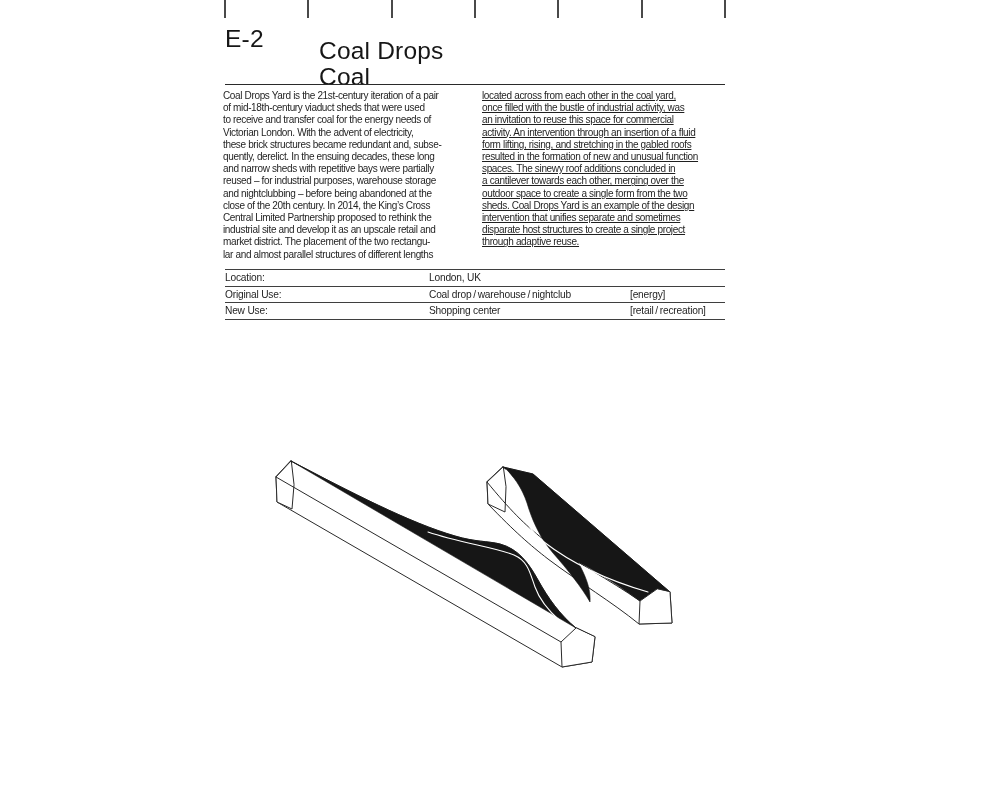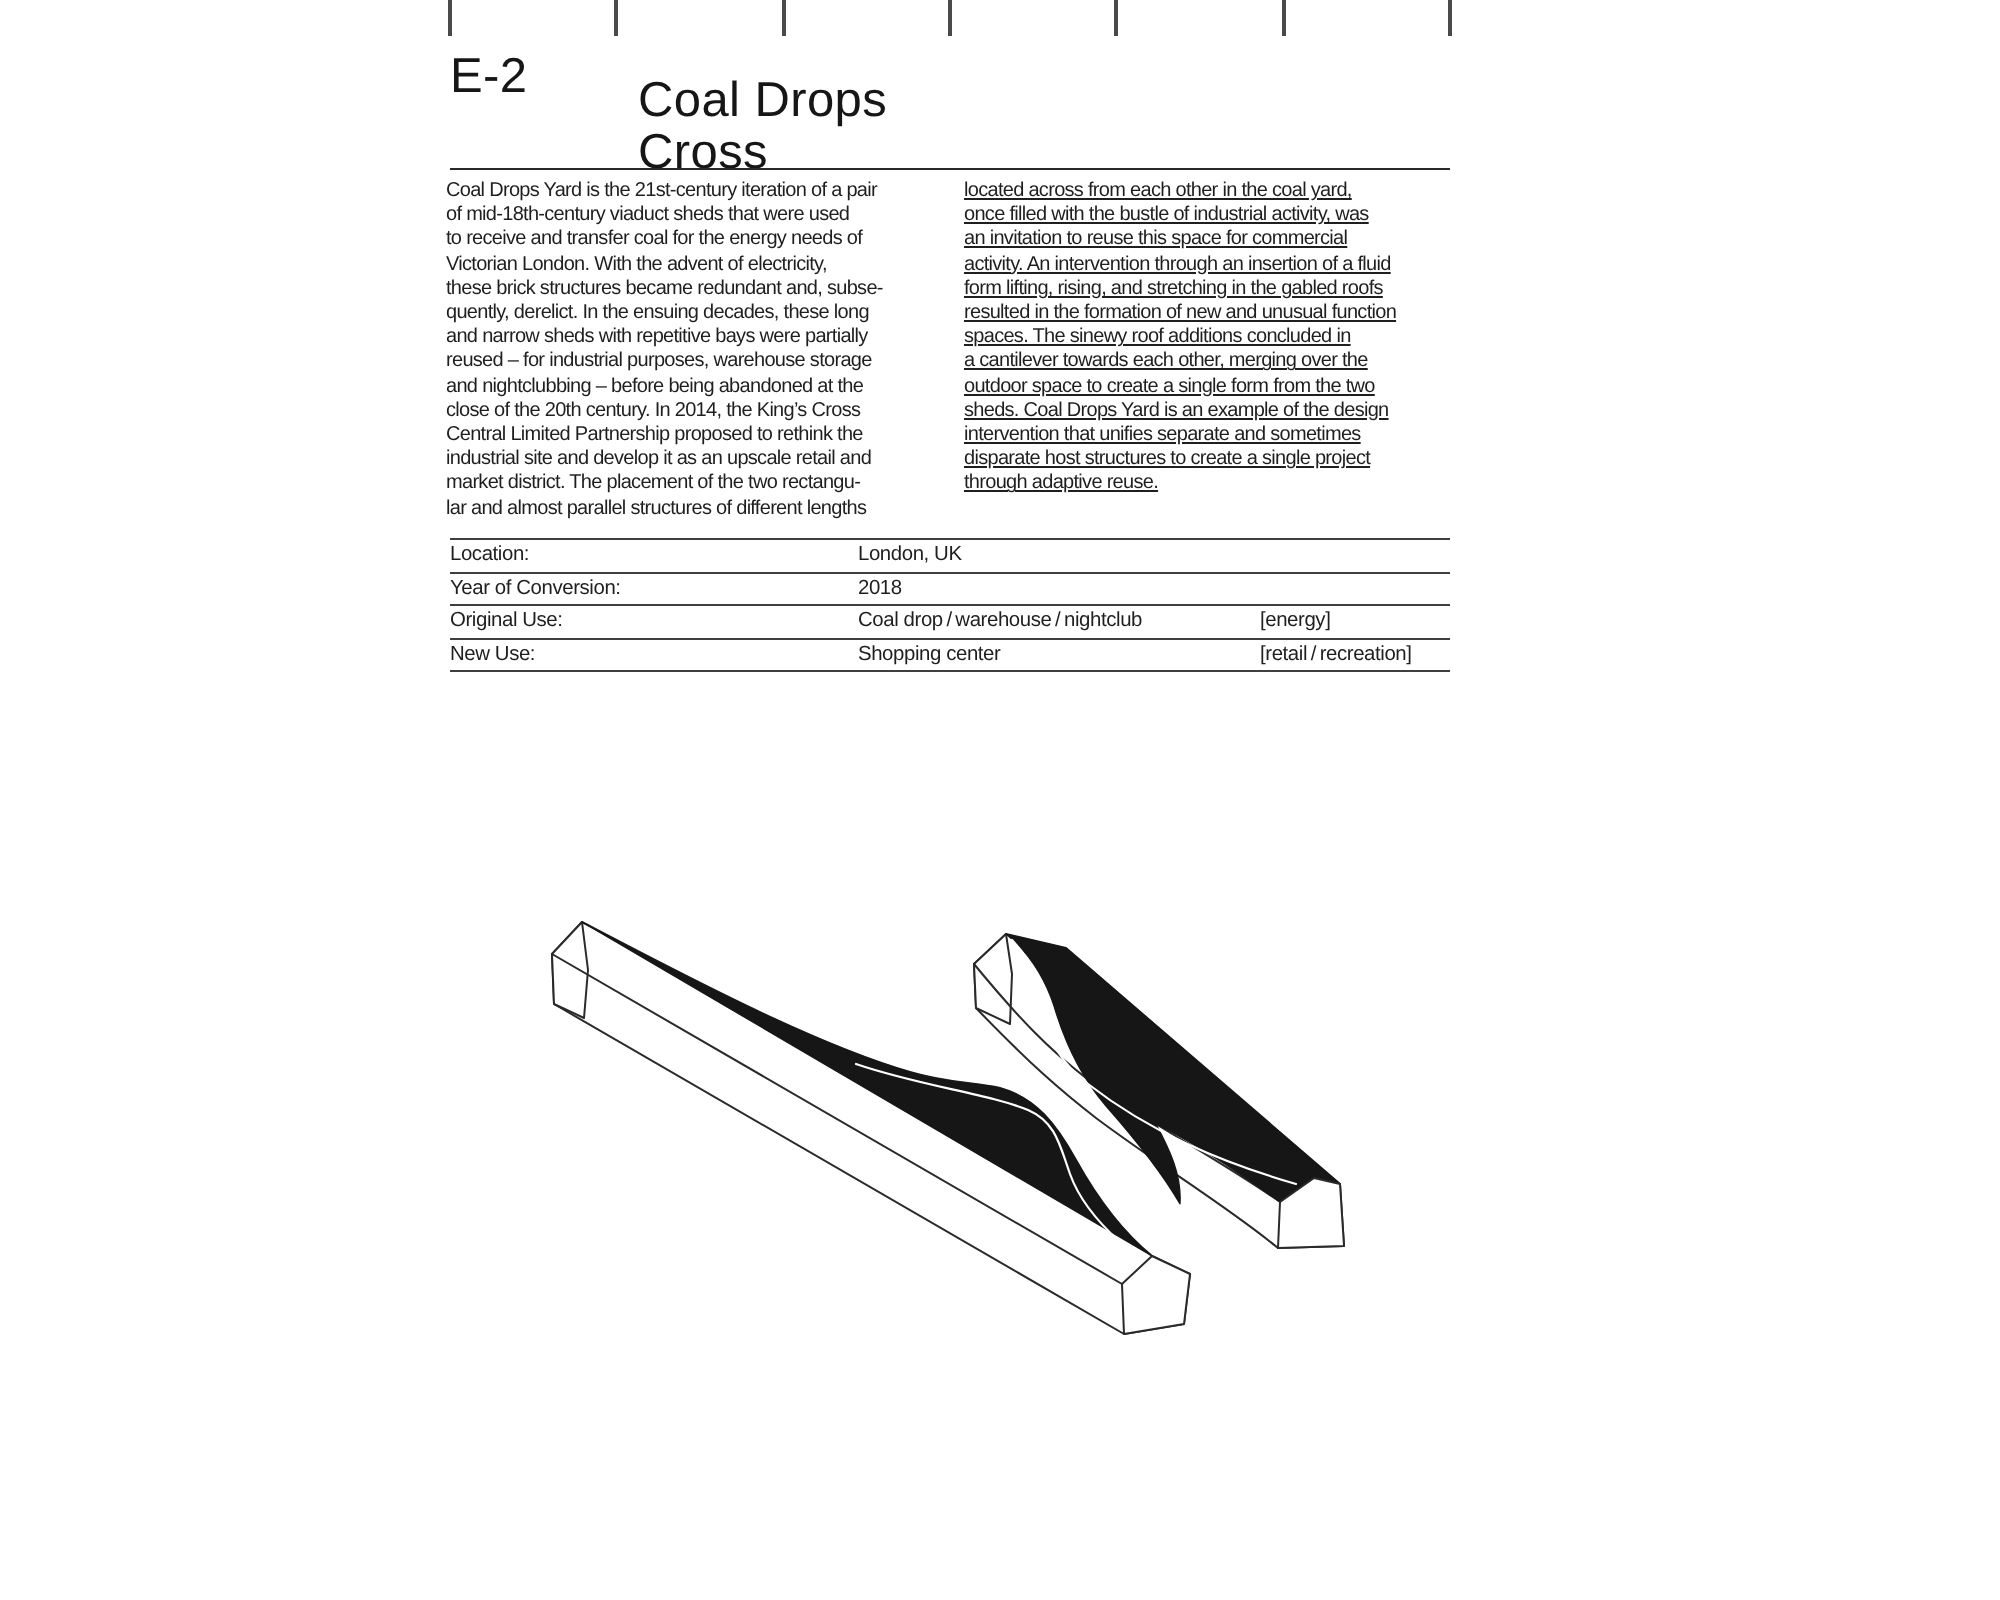--- a/index.html
+++ b/index.html
@@ -47,21 +47,21 @@
     <div class="tick" style="left:224px"></div>
     <div class="tick" style="left:307px"></div>
     <div class="tick" style="left:391px"></div>
     <div class="tick" style="left:474px"></div>
     <div class="tick" style="left:557px"></div>
     <div class="tick" style="left:641px"></div>
     <div class="tick" style="left:724px"></div>
   </div>
 
   <div class="entry-code">E-2</div>
-  <h1 class="page-title"><span>Coal Drops</span><br><span>Cross</span></h1>
+  <h1 class="page-title"><span>Coal Drops</span><br><span>Coal</span></h1>
   <div class="header-rule"></div>
 
   <div class="article-col col-left">Coal Drops Yard is the 21st-century iteration of a pair
 of mid-18th-century viaduct sheds that were used
 to receive and transfer coal for the energy needs of
 Victorian London. With the advent of electricity,
 these brick structures became redundant and, subse-
 quently, derelict. In the ensuing decades, these long
 and narrow sheds with repetitive bays were partially
 reused – for industrial purposes, warehouse storage
@@ -82,25 +82,20 @@
 outdoor space to create a single form from the two
 sheds. Coal Drops Yard is an example of the design
 intervention that unifies separate and sometimes
 disparate host structures to create a single project
 through adaptive reuse.</div>
 
   <div class="info-table">
     <div class="info-row">
       <div class="info-cell">Location:</div>
       <div class="info-cell">London, UK</div>
-      <div class="info-cell"></div>
-    </div>
-    <div class="info-row">
-      <div class="info-cell">Year of Conversion:</div>
-      <div class="info-cell">2018</div>
       <div class="info-cell"></div>
     </div>
     <div class="info-row">
       <div class="info-cell">Original Use:</div>
       <div class="info-cell">Coal drop / warehouse / nightclub</div>
       <div class="info-cell">[energy]</div>
     </div>
     <div class="info-row">
       <div class="info-cell">New Use:</div>
       <div class="info-cell">Shopping center</div>

